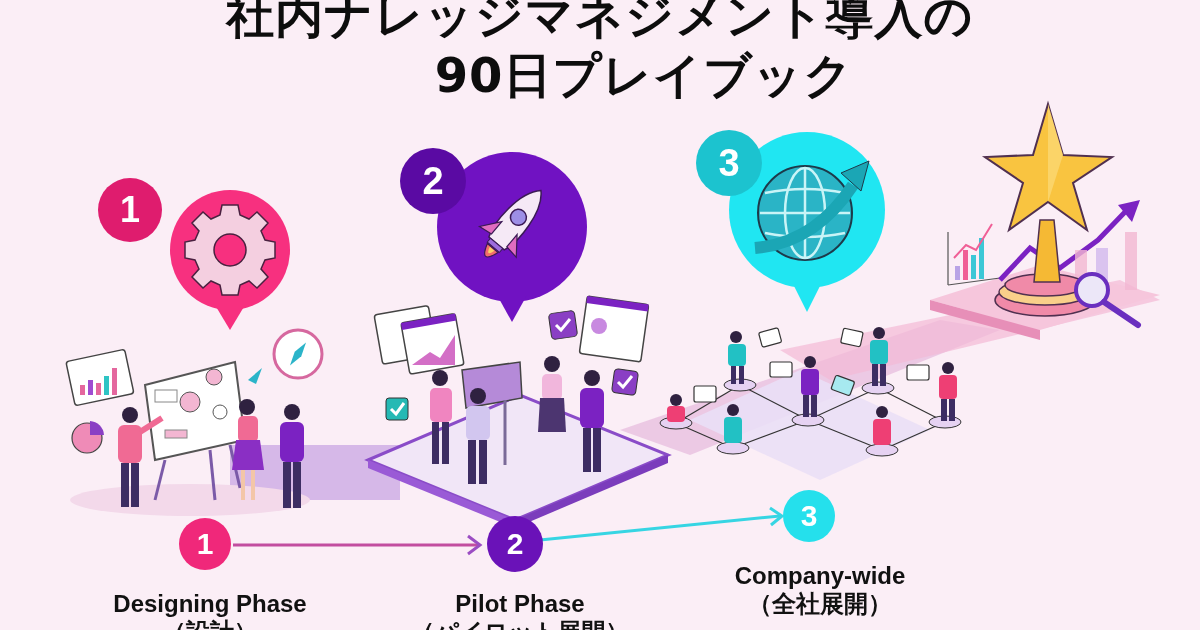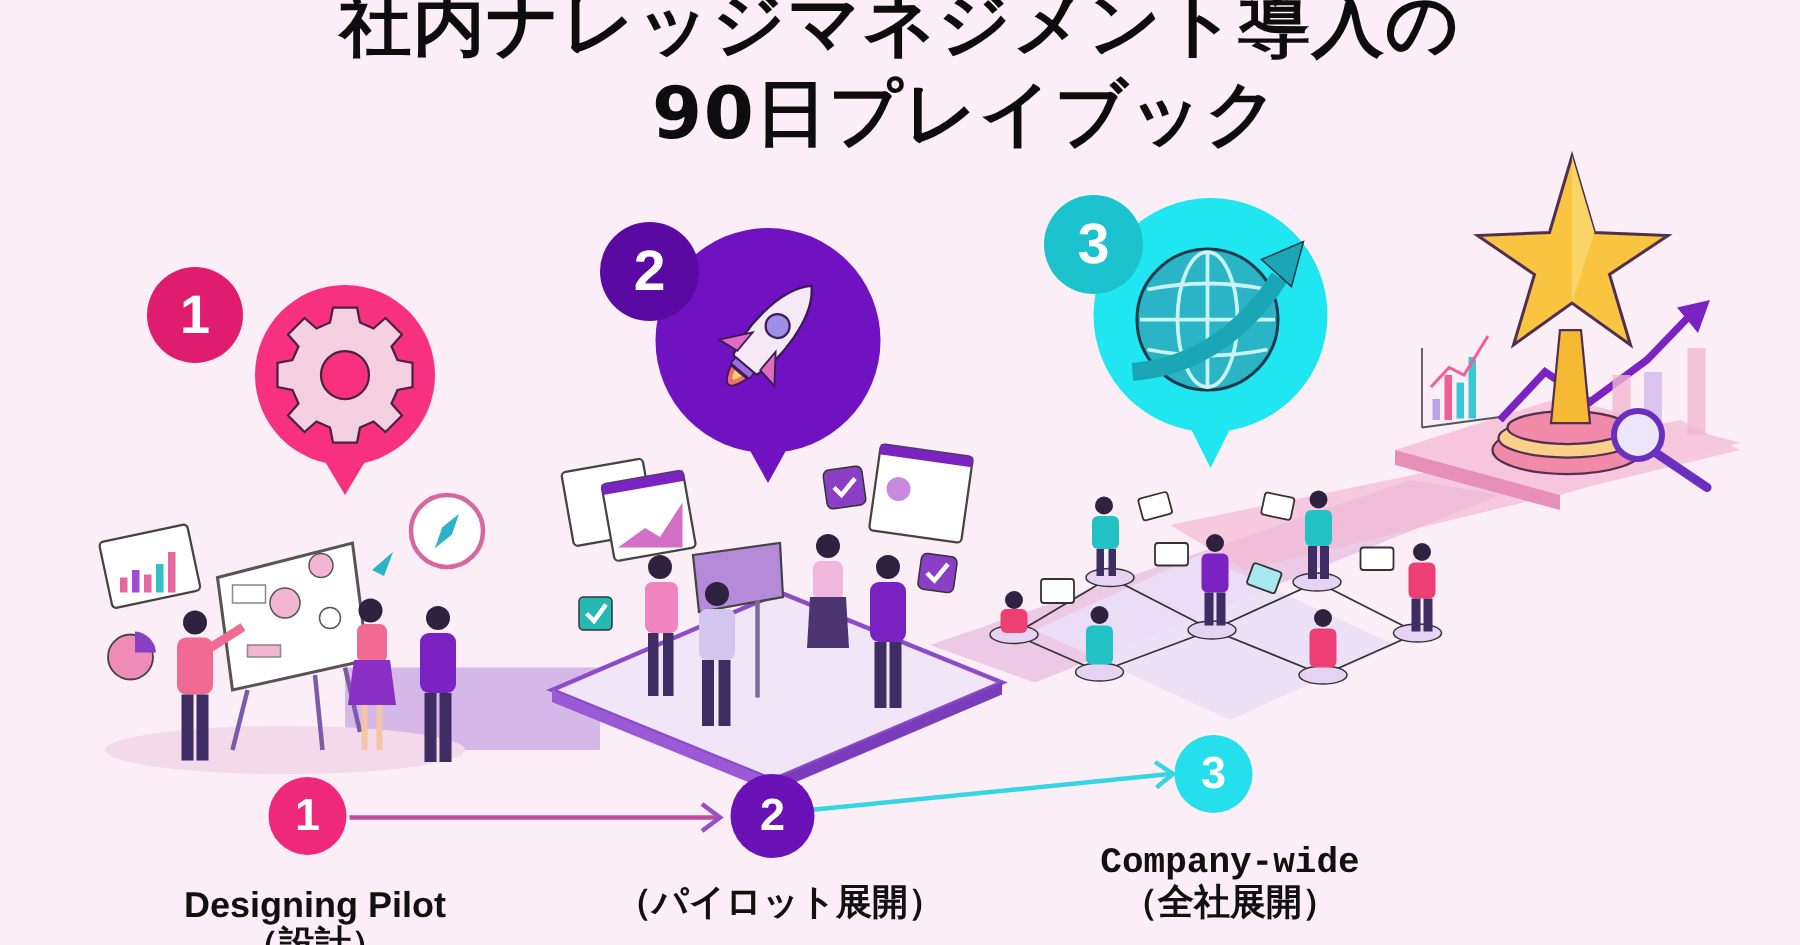--- a/index.html
+++ b/index.html
@@ -14,21 +14,21 @@
     font-family: "DejaVu Sans", sans-serif;
   }
   .title.l1 { top: -16px; }
   .title.l2 { top: 44px; padding-left: 44px; }
   svg.scene { position: absolute; left: 0; top: 0; }
   .phase-label {
     position: absolute; text-align: center; font-weight: bold;
     font-family: "Liberation Sans", "DejaVu Sans", sans-serif;
     color: #111; font-size: 24px; line-height: 28px;
   }
-  .phase-sub { display: block; font-family: Liberation Mono, monospace; }
+  .phase-sub { display: block; }
   .step-num {
     position: absolute; width: 52px; height: 52px; border-radius: 50%;
     color: #fff; font-weight: bold; font-size: 30px; line-height: 52px; text-align: center;
     font-family: "Liberation Sans", sans-serif;
   }
   .badge-num {
     position: absolute; border-radius: 50%; color: #fff; font-weight: bold;
     text-align: center; font-family: "Liberation Sans", sans-serif;
   }
 </style>
@@ -270,22 +270,23 @@
 
 <div class="badge-num" style="left:98px;top:178px;width:64px;height:64px;background:#df1c6e;font-size:36px;line-height:64px;">1</div>
 <div class="badge-num" style="left:400px;top:148px;width:66px;height:66px;background:#5a0aa3;font-size:38px;line-height:66px;">2</div>
 <div class="badge-num" style="left:696px;top:130px;width:66px;height:66px;background:#1cc3cf;font-size:38px;line-height:66px;">3</div>
 
 <div class="step-num" style="left:179px;top:518px;background:#f0287a;">1</div>
 <div class="step-num" style="left:487px;top:516px;background:#6a12b8;width:56px;height:56px;line-height:56px;">2</div>
 <div class="step-num" style="left:783px;top:490px;background:#25e0ec;">3</div>
 
 <div class="phase-label" style="left:90px;top:590px;width:240px;">
-  <span>Designing Pilot</span>
+  <span>Designing Phase</span>
   <span class="phase-sub">（設計）</span>
 </div>
 <div class="phase-label" style="left:390px;top:590px;width:260px;">
+  <span>Pilot Phase</span>
   <span class="phase-sub">（パイロット展開）</span>
 </div>
 <div class="phase-label" style="left:690px;top:562px;width:260px;">
   <span class="phase-sub">Company-wide</span>
   <span class="phase-sub">（全社展開）</span>
 </div>
 
 </body></html>

